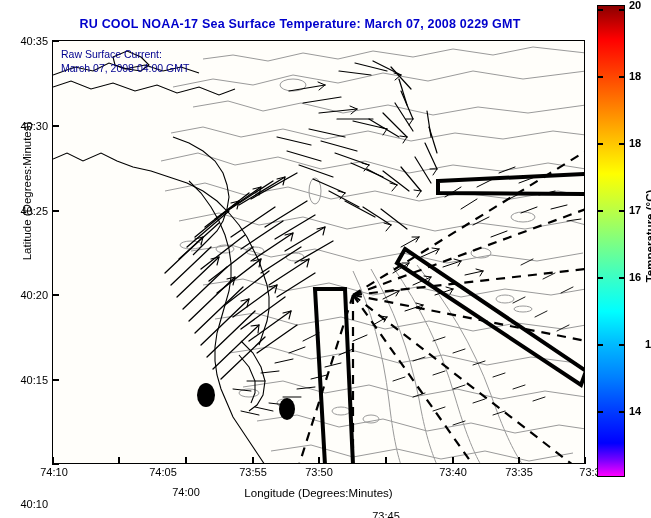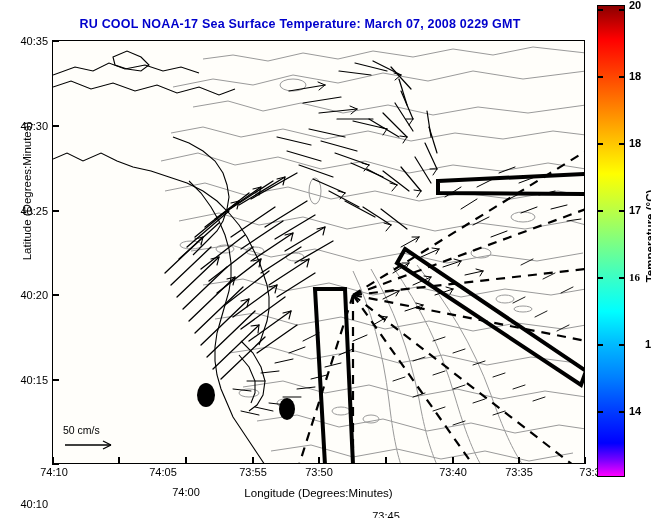--- a/index.html
+++ b/index.html
@@ -308,28 +308,25 @@
           <path d="M504,290 L516,284"></path>
       </g>
     </g>
 
     <g fill="#000000">
       <ellipse cx="153" cy="354" rx="9" ry="12"></ellipse>
       <ellipse cx="234" cy="368" rx="8" ry="11"></ellipse>
     </g>
   </svg>
 
-
-  <div id="scalebar">
-    <div>50 cm/s</div>
-    <svg class="arrow" width="60" height="12">
-      <line x1="2" y1="6" x2="48" y2="6" stroke="#000" stroke-width="1.3"></line>
-      <path d="M48,6 L40,2 M48,6 L40,10" stroke="#000" stroke-width="1.3" fill="none"></path>
-    </svg>
+  <div id="annot">
+    <div>Raw Surface Current:</div>
+    <div>March 07, 2008 04:00 GMT</div>
   </div>
+
 </div>
 
 <div>
   <div class="tick" style="left:52px;top:457px;width:1.5px;height:7px;"></div>
   <div class="tick" style="left:118px;top:457px;width:1.5px;height:7px;"></div>
   <div class="tick" style="left:185px;top:457px;width:1.5px;height:7px;"></div>
   <div class="tick" style="left:252px;top:457px;width:1.5px;height:7px;"></div>
   <div class="tick" style="left:318px;top:457px;width:1.5px;height:7px;"></div>
   <div class="tick" style="left:385px;top:457px;width:1.5px;height:7px;"></div>
   <div class="tick" style="left:452px;top:457px;width:1.5px;height:7px;"></div>
@@ -379,16 +376,16 @@
   <div class="cbtick" style="left:597px;top:143px;"></div>
   <div class="cbtick" style="left:597px;top:210px;"></div>
   <div class="cbtick" style="left:597px;top:277px;"></div>
   <div class="cbtick" style="left:597px;top:344px;"></div>
   <div class="cbtick" style="left:597px;top:411px;"></div>
 </div>
 <div class="cblab" style="top:5px;">20</div>
 <div class="cblab" style="top:76px;">18</div>
 <div class="cblab" style="top:143px;">18</div>
 <div class="cblab" style="top:210px;">17</div>
-<div class="cblab" style="top:277px;font-family:Liberation Serif, serif;">16</div>
+<div class="cblab" style="top:277px;">16</div>
 <div class="cblab" style="top:344px;margin-left:16px;">15</div>
 <div class="cblab" style="top:411px;">14</div>
 <div id="cbar-title">Temperature (°C)</div>
 
 </body></html>

